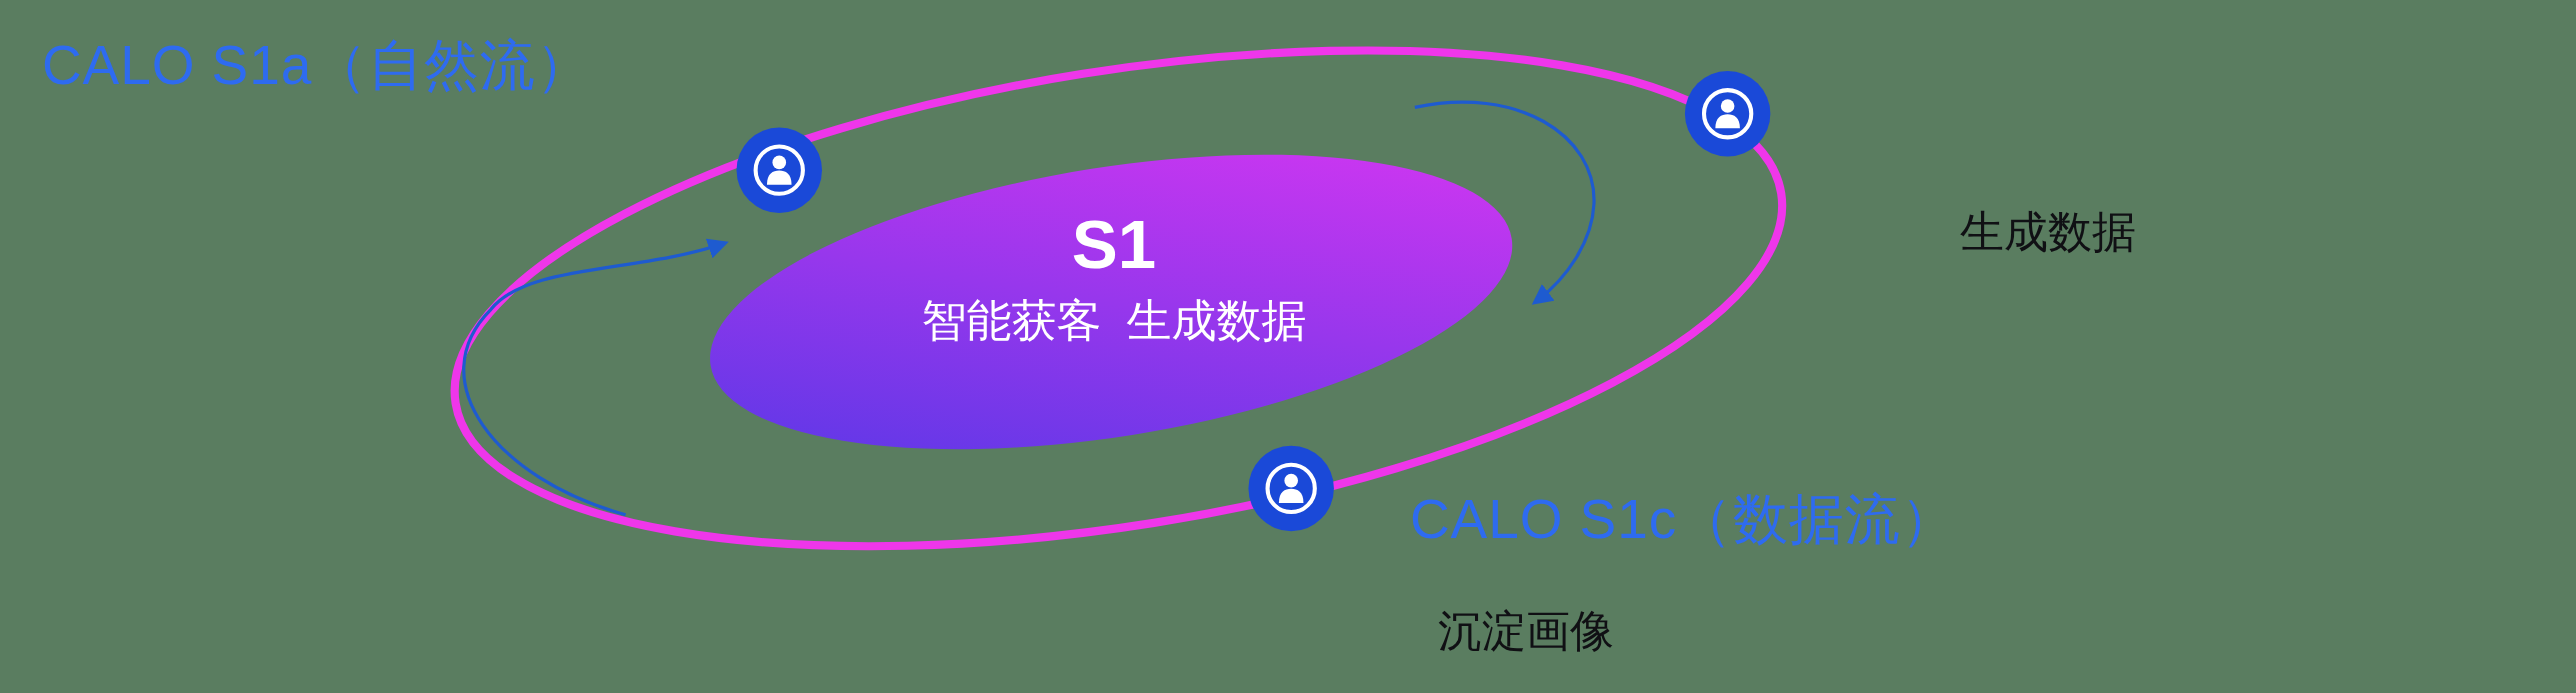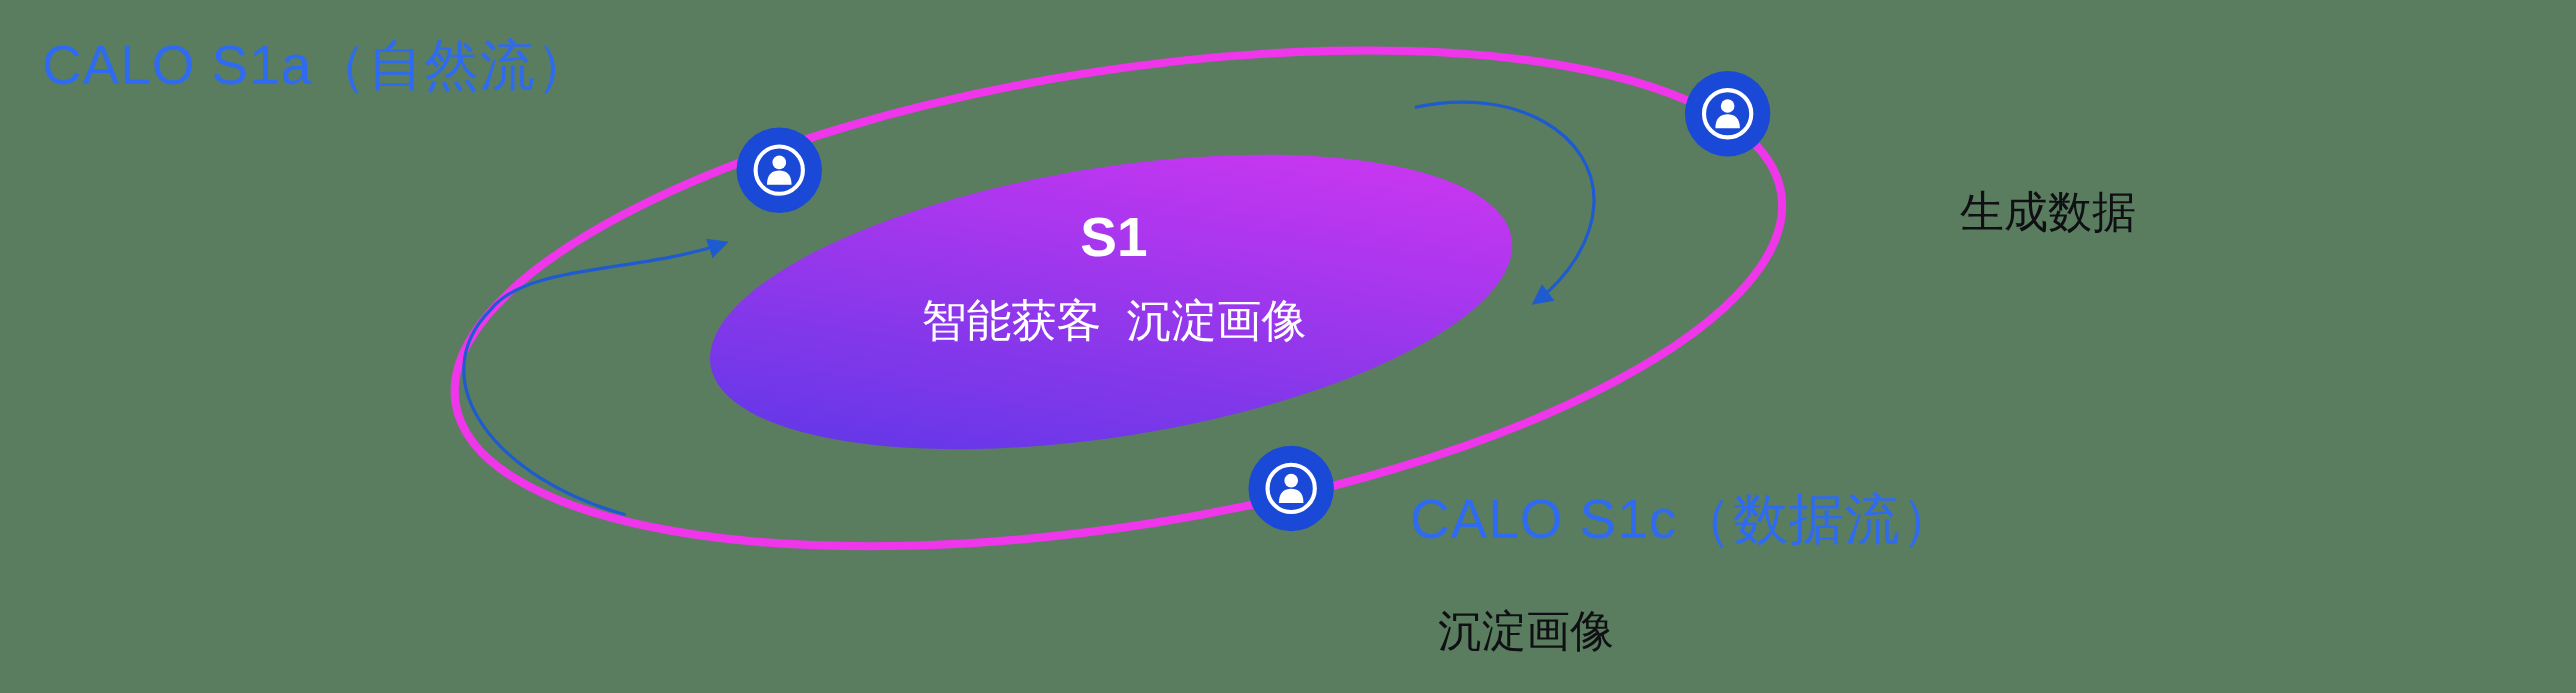--- a/index.html
+++ b/index.html
@@ -35,21 +35,21 @@
     color: #101014;
     white-space: nowrap;
     line-height: 1.1;
   }
   .core-title {
     position: absolute;
     left: 1114px;
     top: 205px;
     transform: translateX(-50%);
     color: #ffffff;
-    font-size: 55px;
+    font-size: 69px;
     font-weight: 700;
     white-space: nowrap;
   }
   .core-subtitle {
     position: absolute;
     left: 1114px;
     top: 291px;
     transform: translateX(-50%);
     color: #ffffff;
     font-size: 45px;
@@ -86,22 +86,22 @@
     <path d="M 688 566 C 545 527, 462 418, 540 340 C 580 290, 700 300, 795 268" fill="none" stroke="#1e5bd0" stroke-width="3.5" marker-end="url(#arrowHead)"></path>
     <path d="M 1556 118 C 1668 94, 1756 148, 1753 224 C 1751 266, 1723 306, 1690 331" fill="none" stroke="#1e5bd0" stroke-width="3.5" marker-end="url(#arrowHead)"></path>
 
     <use href="#userNode" transform="translate(857 187)"></use>
     <use href="#userNode" transform="translate(1900 125)"></use>
     <use href="#userNode" transform="translate(1420 537)"></use>
   </svg>
 
   <div class="label" style="left:42px; top:35px;">CALO S1a（自然流）</div>
 
-  <div class="sublabel" style="left:1960px; top:188px;">生成数据</div>
+  <div class="sublabel" style="left:1960px; top:208px;">生成数据</div>
 
   <div class="label" style="left:1378px; top:489px;margin-left:32px;">CALO S1c（数据流）</div>
   <div class="sublabel" style="left:1438px; top:607px;">沉淀画像</div>
 
   <div class="core-title">S1</div>
-  <div class="core-subtitle">智能获客  沉淀画像</div>
+  <div class="core-subtitle">智能获客  生成数据</div>
 
 </div>
 
 
 </body></html>

